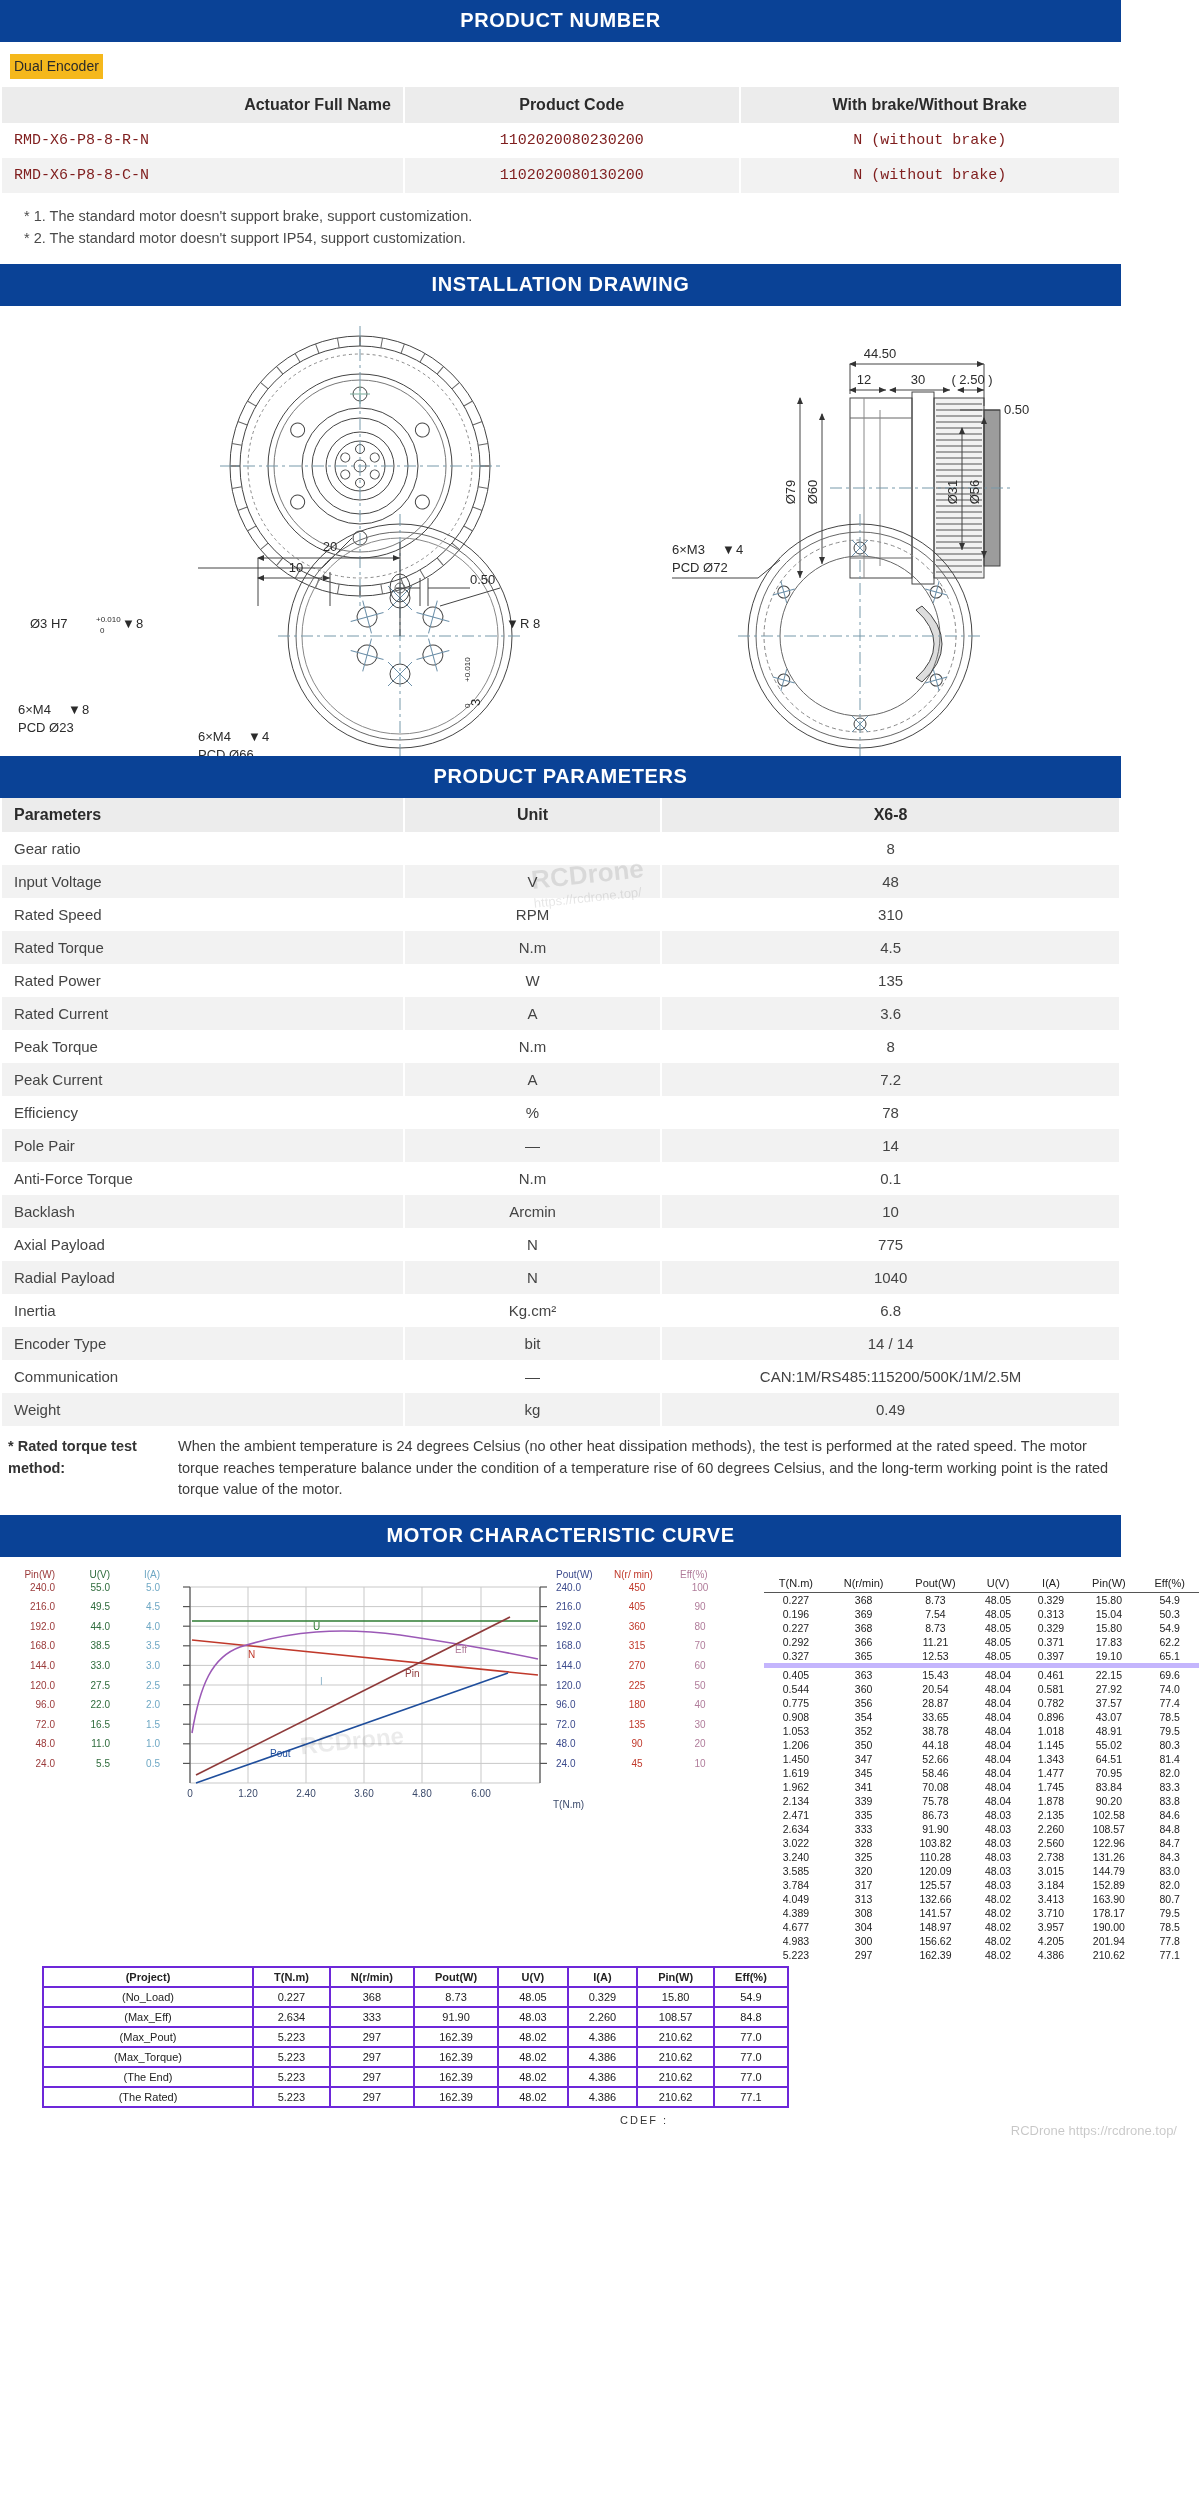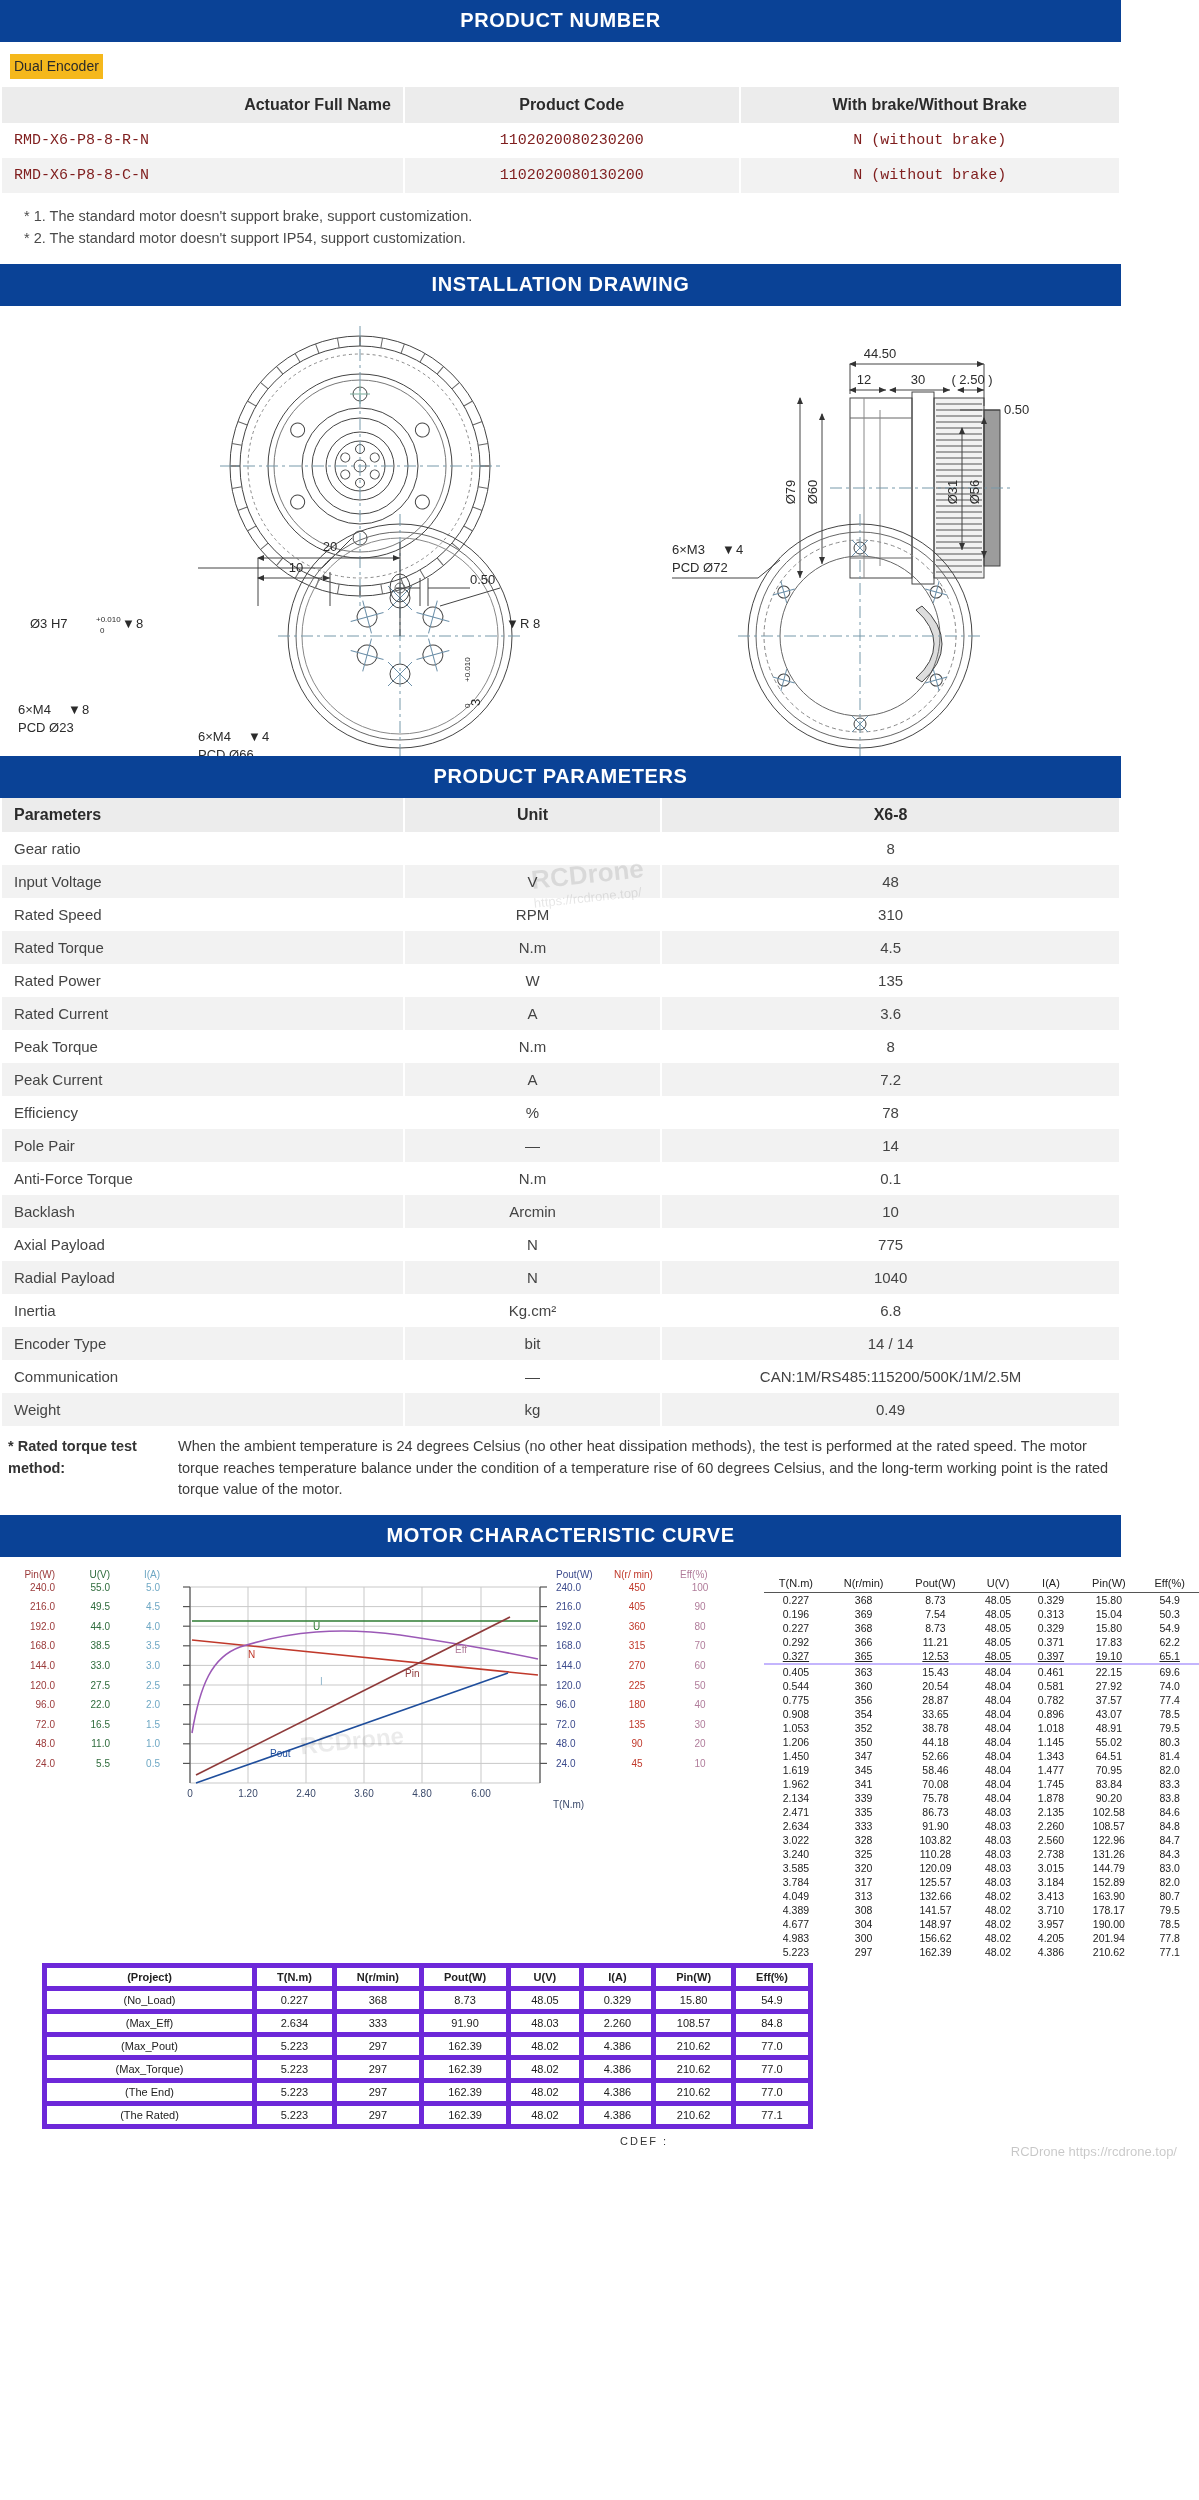--- a/index.html
+++ b/index.html
@@ -128,25 +128,25 @@
   .curve-top { display: flex; align-items: flex-start; }
   .chart-box { width: 760px; flex: none; position: relative; }
   .side-table { flex: 1; padding-left: 4px; padding-top: 10px; }
 
   table.sidetbl { border-collapse: collapse; font-size: 10.5px; color: #222; width: 100%; }
   table.sidetbl th {
     font-weight: normal; padding: 2px 6px 3px; text-align:center;
     border-bottom: 1px solid #555; font-size: 11px;
   }
   table.sidetbl td { padding: 1px 6px; text-align: center; font-size: 10.5px;}
-  table.sidetbl tr.sep td { border-bottom: 2px solid #c4b5fd; text-decoration: underline; }
+  table.sidetbl tr.sep td { border-bottom: 5px solid #c4b5fd; }
 
   table.summary { border-collapse: collapse; font-size: 11px; margin: 4px 0 0 42px; }
   table.summary th, table.summary td {
-    border: 5px solid #6d28d9;
+    border: 2px solid #6d28d9;
     padding: 3px 20px;
     text-align: center;
     font-size: 11px;
     color: #222;
     white-space: nowrap;
   }
   table.summary th.proj, table.summary td.proj { width: 210px; }
   .cdef { font-size: 11px; color:#333; margin: 6px 0 0 620px; letter-spacing: 2px;}
 </style>
 </head>

